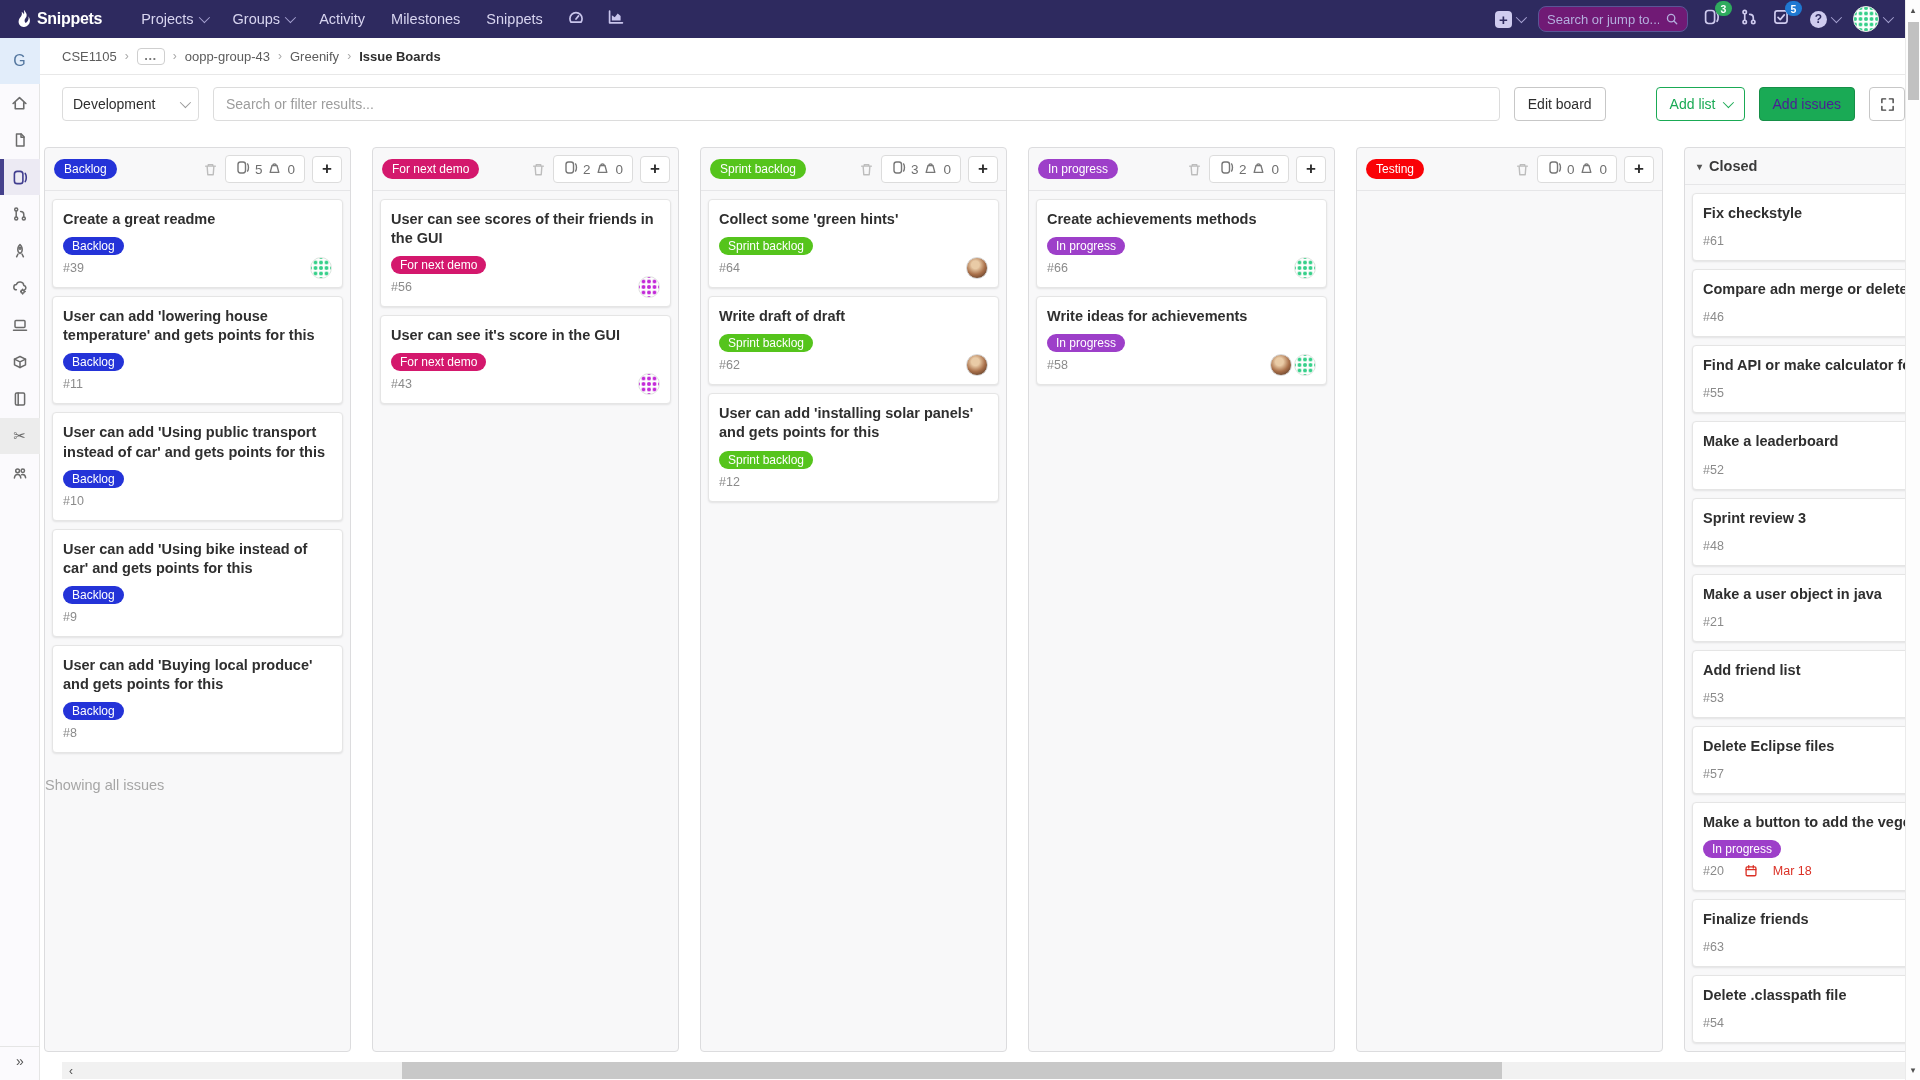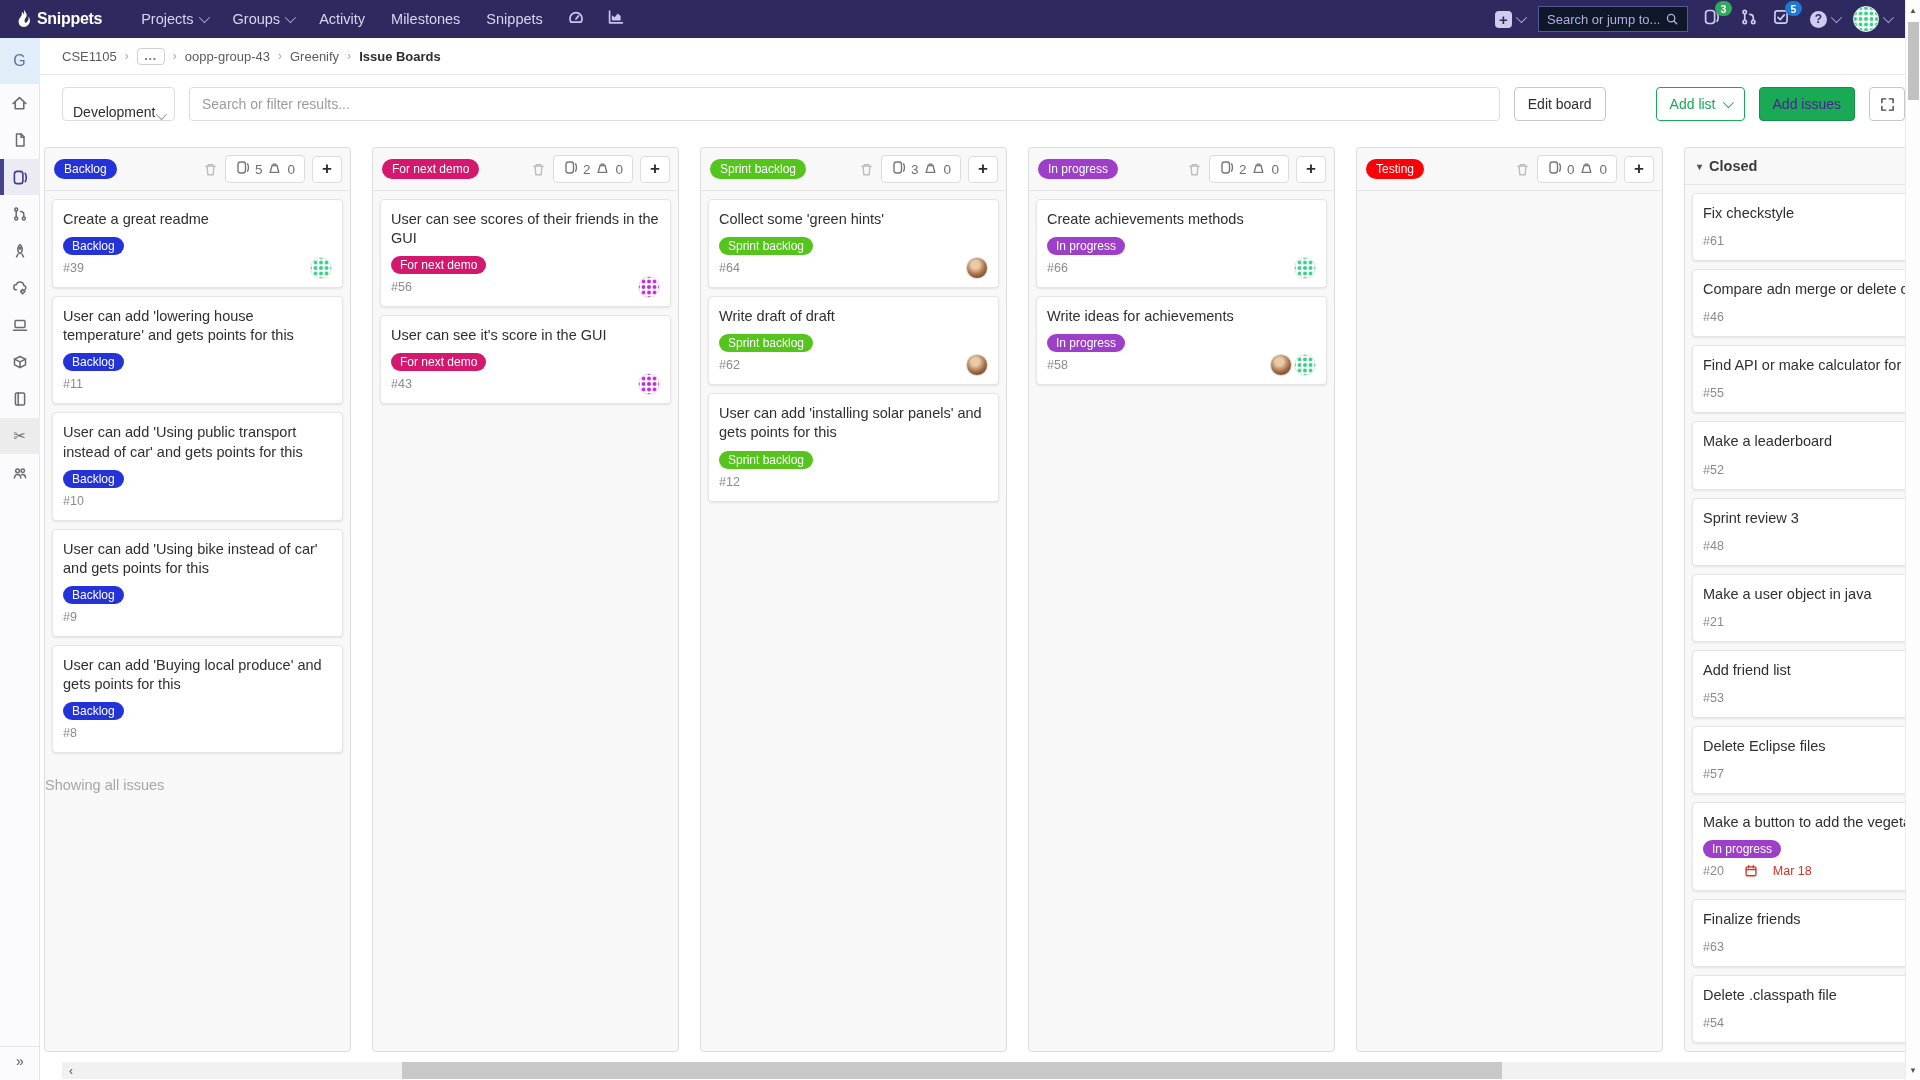--- a/index.html
+++ b/index.html
@@ -16,21 +16,21 @@
   .nav-menu { display:flex; align-items:center; height:38px; }
   .nav-item { padding:0 13px; font-size:14.5px; color:#d8d5f0; display:flex; align-items:center;
               gap:5px; height:38px; cursor:pointer; }
   .chev { width:8px; height:8px; border-right:1.6px solid #a7a2d2; border-bottom:1.6px solid #a7a2d2;
           transform:rotate(45deg) translateY(-2px); display:inline-block; }
   .nav-iconbtn { padding:0 11px; display:flex; align-items:center; color:#c9c5ec; cursor:pointer; }
   .nav-right { margin-left:auto; display:flex; align-items:center; gap:14px; }
   .plus-wrap { display:flex; align-items:center; gap:4px; cursor:pointer; }
   .plus-box { width:17px; height:17px; border-radius:4px; background:#cfcbef; color:#2e2a5f;
               font-size:15px; font-weight:bold; display:flex; align-items:center; justify-content:center; line-height:1; }
-  .nav-search { width:150px; height:26px; background:#0f172a; border:1px solid #5a5596; border-radius:0;
+  .nav-search { width:150px; height:26px; background:#701a75; border:1px solid #5a5596; border-radius:8px;
                 display:flex; align-items:center; padding:0 8px; gap:6px; }
   .nav-search input { flex:1; min-width:0; background:transparent; border:none; outline:none;
                       color:#cdc9ea; font-size:13px; font-family:inherit; }
   .nav-search input::placeholder { color:#b4aedd; }
   .badged { position:relative; display:flex; align-items:center; color:#cfcbef; cursor:pointer; }
   .badge { position:absolute; top:-7px; right:-12px; min-width:17px; height:15px; border-radius:8px;
            color:#fff; font-size:10.5px; font-weight:bold; display:flex; align-items:center;
            justify-content:center; padding:0 4px; }
   .help-wrap, .avatar-wrap { display:flex; align-items:center; gap:4px; cursor:pointer; }
   .help-circle { width:17px; height:17px; border-radius:50%; background:#cfcbef; color:#2e2a5f;
@@ -65,22 +65,22 @@
             padding-left:22px; font-size:13px; color:#5c5c5c; gap:8px; }
   .crumb { cursor:pointer; }
   .crumb.last { color:#2e2e2e; font-weight:bold; }
   .crumb-sep { color:#a9a9a9; font-size:12px; }
   .crumb-ellipsis { border:1px solid #cfcfcf; border-radius:4px; padding:0 6px; height:17px;
                     display:flex; align-items:center; color:#7a7a7a; letter-spacing:1px;
                     font-weight:bold; cursor:pointer; background:#fff; line-height:0; }
 
   
   .filterbar { height:58px; display:flex; align-items:center; padding:0 15px 0 22px; gap:14px; }
-  .board-select { width:113px; height:34px; border:1px solid #dcdcdc; border-radius:4px; background:#fff;
-                  display:flex; align-items:flex-end; padding:0 10px; font-size:14px; color:#2e2e2e;
+  .board-select { width:137px; height:34px; border:1px solid #dcdcdc; border-radius:4px; background:#fff;
+                  display:flex; align-items:center; padding:0 10px; font-size:14px; color:#2e2e2e;
                   cursor:pointer; }
   .board-select .chev { border-color:#999; margin-left:auto; }
   .filter-input { flex:1; height:34px; border:1px solid #dcdcdc; border-radius:4px; padding:0 12px;
                   font-size:14px; color:#333; font-family:inherit; outline:none; }
   .filter-input::placeholder { color:#9c9c9c; }
   .btn { height:34px; border-radius:4px; font-size:14px; display:flex; align-items:center;
          justify-content:center; padding:0 13px; cursor:pointer; white-space:nowrap; }
   .btn-default { background:#fff; border:1px solid #c7c7c7; color:#2e2e2e; }
   .btn-outline-green { background:#fff; border:1px solid #1aaa55; color:#1aaa55; gap:7px;margin-left:36px; }
   .btn-outline-green .chev { border-color:#1aaa55; }
@@ -103,21 +103,21 @@
   .counts svg { color:#777; }
   .add-card-btn { width:30px; height:27px; border:1px solid #dcdcdc; border-radius:4px; background:#fff;
                   color:#2e2e2e; font-size:17px; font-weight:bold; display:flex; align-items:center;
                   justify-content:center; cursor:pointer; line-height:0; }
   .closed-hdr { display:flex; align-items:center; gap:7px; padding:10px 12px; font-size:14.5px;
                 color:#3a3a3a; font-weight:bold; border-bottom:1px solid #e6e6e8; cursor:pointer; }
   .tri { font-size:10px; color:#555; }
   .list-body { flex:1; overflow:hidden; padding-top:8px; }
   .card { background:#fff; border:1px solid #e5e5e5; border-radius:4px; margin:0 7px 8px;
           padding:10px 10px 8px; box-shadow:0 1px 2px rgba(0,0,0,0.09); cursor:pointer; }
-  .card-title { font-size:14.5px; font-weight:normal; color:#2f2f2f; line-height:1.32; margin-bottom:7px; }
+  .card-title { font-size:14.5px; font-weight:bold; color:#2f2f2f; line-height:1.32; margin-bottom:7px; }
   .nowrap .card-title { white-space:nowrap; }
   .card-label-row { margin-bottom:2px; }
   .card-label-row .pill { padding:3px 9px; }
   .card-footer { display:flex; align-items:center; color:#8b8b8b; font-size:12.5px; min-height:22px; }
   .card-id { margin-right:20px; }
   .due { display:flex; align-items:center; gap:4px; font-size:12.5px; }
   .card-avatars { margin-left:auto; display:flex; gap:2px; }
   .cav { width:22px; height:22px; border-radius:50%; }
   .photo { background:radial-gradient(circle at 42% 34%, #e9cba6 22%, #a9704a 55%, #40281a 100%);
            border:1px solid #d8d8d8; }

